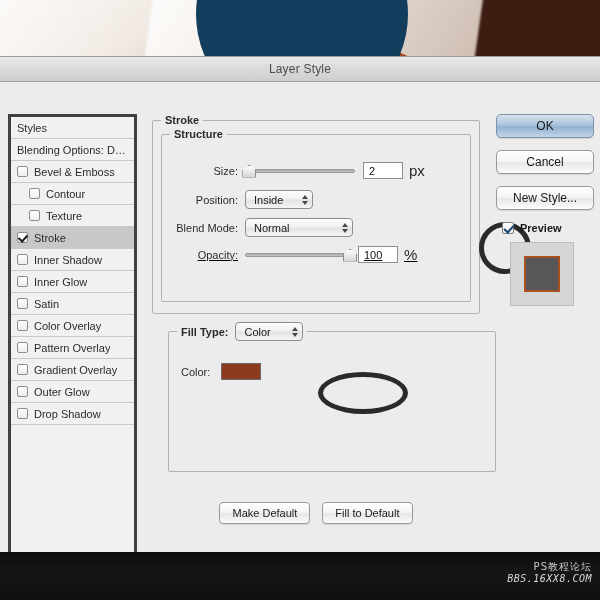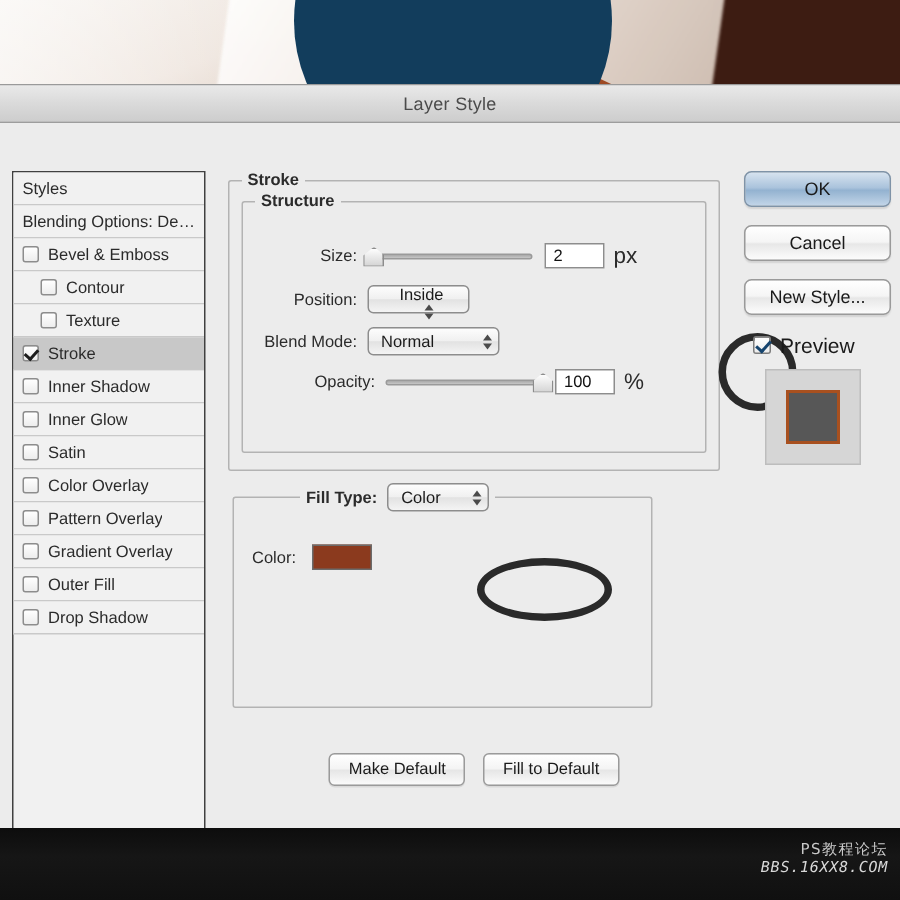--- a/index.html
+++ b/index.html
@@ -39,42 +39,42 @@
   .titlebar{height:24px;
             background:linear-gradient(180deg,#e9e9e9 0%,#dadada 50%,#cdcdcd 100%);
             border-bottom:1px solid #9d9d9d;
             display:flex;align-items:center;justify-content:center;}
   .titlebar .title{font-size:12px;color:#4b4b4b;font-weight:normal;letter-spacing:.2px;}
 
   .body{position:relative;height:471px;background:#ececec;}
 
   
   .styles-panel{position:absolute;left:8px;top:32px;width:129px;height:450px;
-                background:#f1f1f1;border:1px solid #404040;box-sizing:border-box;}
+                background:#f1f1f1;border:3px solid #404040;box-sizing:border-box;}
   .style-row{height:22px;display:flex;align-items:center;padding:0 6px;box-sizing:border-box;
              border-bottom:1px solid #c9c9c9;font-size:11px;color:#2b2b2b;background:#f1f1f1;}
   .style-row.selected{background:#c8c8c8;}
   .style-row .cb{width:11px;height:11px;border:1px solid #8d8d8d;border-radius:2px;
                  background:linear-gradient(180deg,#ffffff,#ededed);margin-right:6px;flex:0 0 auto;
                  position:relative;box-sizing:border-box;}
   .style-row .cb.checked::after{content:"";position:absolute;left:2px;top:0px;width:4px;height:7px;
                  border:solid #1d1d1d;border-width:0 2px 2px 0;transform:rotate(42deg);}
   .style-row .lbl{white-space:nowrap;overflow:hidden;text-overflow:ellipsis;}
   .style-row.indent{padding-left:18px;}
 
   
   .main{position:absolute;left:152px;top:32px;width:328px;height:450px;}
 
   fieldset.grp{position:absolute;margin:0;border:1px solid #b3b3b3;border-radius:2px;
                padding:0;box-sizing:border-box;background:transparent;}
   fieldset.grp > legend{font-size:11px;font-weight:bold;color:#2b2b2b;padding:0 4px;margin-left:8px;}
 
   #grp-stroke{left:0;top:0;width:328px;height:200px;}
   #grp-structure{left:9px;top:14px;width:310px;height:174px;}
-  #grp-filltype{left:3px;top:208px;width:280px;height:150px;padding-left:36px;}
+  #grp-filltype{left:16px;top:208px;width:328px;height:150px;}
 
   .row{position:absolute;display:flex;align-items:center;}
   .row .rlabel{font-size:11px;color:#2b2b2b;text-align:right;width:76px;margin-right:7px;}
 
   
   .slider{position:relative;height:14px;display:flex;align-items:center;}
   .slider .track{height:4px;border-radius:2px;background:linear-gradient(180deg,#a9a9a9,#c6c6c6);
                  border:1px solid #9a9a9a;box-sizing:border-box;}
   .slider .thumb{position:absolute;top:1px;width:12px;height:11px;
                  background:linear-gradient(180deg,#fdfdfd,#d5d5d5);
@@ -117,21 +117,21 @@
         background:linear-gradient(180deg,#ffffff 0%,#f5f5f5 47%,#e7e7e7 53%,#fcfcfc 100%);
         font-size:12px;color:#1a1a1a;display:flex;align-items:center;justify-content:center;
         margin-bottom:12px;box-shadow:0 1px 1px rgba(0,0,0,.10);}
   .rbtn.default{background:linear-gradient(180deg,#d7e3ef 0%,#aac3dc 46%,#93b2d0 54%,#c2d5e8 100%);
                 border-color:#7f93a7;}
   .preview-row{display:flex;align-items:center;margin:2px 0 8px 6px;}
   .preview-row .cb{width:12px;height:12px;border:1px solid #7d7d7d;border-radius:2px;
         background:linear-gradient(180deg,#ffffff,#ececec);position:relative;margin-right:6px;box-sizing:border-box;}
   .preview-row .cb::after{content:"";position:absolute;left:3px;top:0px;width:4px;height:8px;
         border:solid #16446e;border-width:0 2px 2px 0;transform:rotate(42deg);}
-  .preview-row .lbl{font-size:14px;color:#1a1a1a;}
+  .preview-row .lbl{font-size:11px;color:#1a1a1a;font-weight:bold;}
   .preview-box{width:64px;height:64px;margin-left:14px;border:1px solid #bdbdbd;
         background:#d6d6d6;display:flex;align-items:center;justify-content:center;box-sizing:border-box;}
   .preview-inner{width:36px;height:36px;background:#575757;box-sizing:border-box;}
 
   
   .darkstrip{position:absolute;left:0;top:552px;width:600px;height:48px;
              background:linear-gradient(180deg,#0d0d0d 0%,#161616 40%,#101010 100%);}
   .wm{position:absolute;right:8px;top:561px;text-align:right;line-height:1.15;}
   .wm .cn{font-size:10px;color:#c9c9c9;letter-spacing:1px;font-family:"DejaVu Sans",sans-serif;}
   .wm .en{font-size:10px;color:#d8d8d8;letter-spacing:.5px;font-family:"DejaVu Sans Mono",monospace;font-style:italic;}
@@ -201,21 +201,21 @@
           <div class="style-row">
             <span class="cb"></span>
             <span class="lbl">Pattern Overlay</span>
           </div>
           <div class="style-row">
             <span class="cb"></span>
             <span class="lbl">Gradient Overlay</span>
           </div>
           <div class="style-row">
             <span class="cb"></span>
-            <span class="lbl">Outer Fill</span>
+            <span class="lbl">Outer Glow</span>
           </div>
           <div class="style-row">
             <span class="cb"></span>
             <span class="lbl">Drop Shadow</span>
           </div>
         </div>
 
       <div class="main">
 
         <fieldset class="grp" id="grp-stroke">
@@ -230,41 +230,41 @@
             <div class="slider" style="width:110px;">
               <div class="track" style="width:110px;"></div>
               <div class="thumb" id="size-thumb" style="left: -2.7px;"></div>
             </div>
             <div class="numfield" style="margin-left:8px;">2</div>
             <span class="unit">px</span>
           </div>
 
           <div class="row" style="left:0;top:50px;">
             <span class="rlabel">Position:</span>
-            <div class="select" style="width:68px;flex-direction:column;">
+            <div class="select" style="width:68px;">
               <span>Inside</span>
               <span class="arrows">
                   <i class="up"></i>
                   <i class="dn"></i>
                 </span>
             </div>
           </div>
 
           <div class="row" style="left:0;top:78px;">
             <span class="rlabel">Blend Mode:</span>
-            <div class="select" style="width:88px;">
+            <div class="select" style="width:108px;">
               <span>Normal</span>
               <span class="arrows">
                   <i class="up"></i>
                   <i class="dn"></i>
                 </span>
             </div>
           </div>
 
-          <div class="row" style="left:12px;top:106px;">
+          <div class="row" style="left:0;top:106px;text-decoration:underline;">
             <span class="rlabel">Opacity:</span>
             <div class="slider" style="width:105px;">
               <div class="track" style="width:105px;"></div>
               <div class="thumb" id="opacity-thumb" style="left: 98px;"></div>
             </div>
             <div class="numfield" style="margin-left:8px;">100</div>
             <span class="unit">%</span>
           </div>
         </fieldset>
 

